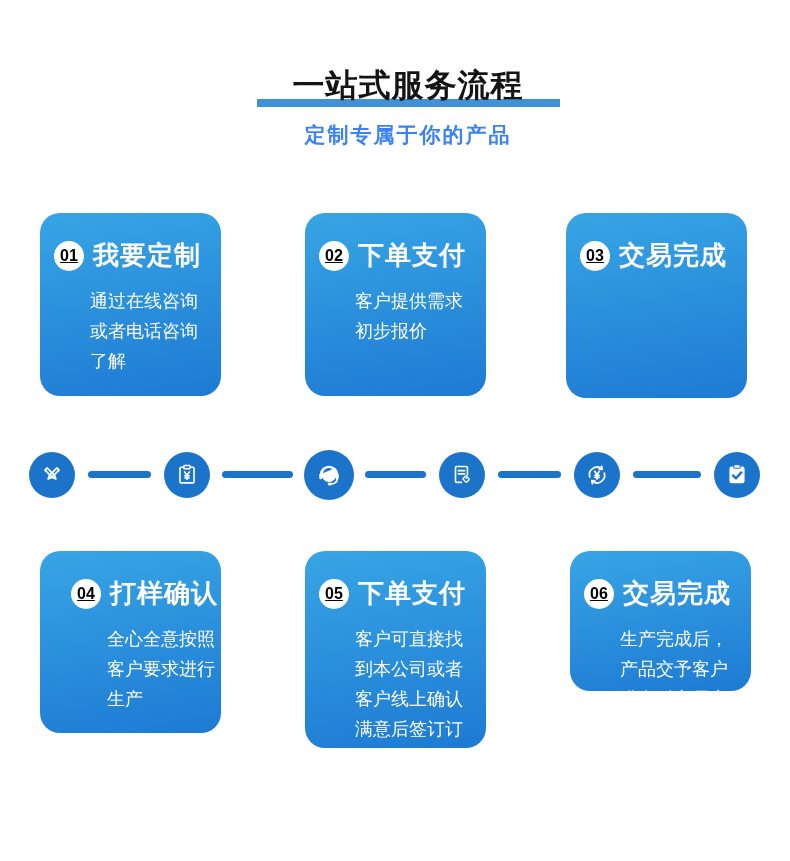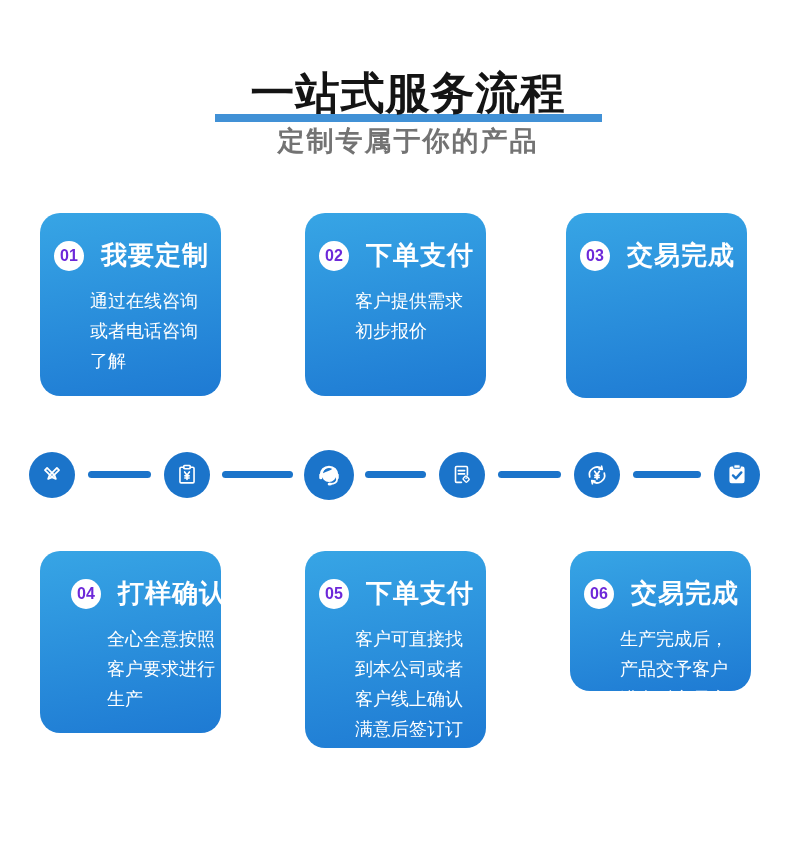--- a/index.html
+++ b/index.html
@@ -3,37 +3,37 @@
 <meta charset="utf-8">
 <style>
   * { margin:0; padding:0; box-sizing:border-box; }
   html,body { background:#fff; }
   body { font-family:"Liberation Sans", sans-serif; }
   .canvas { position:relative; width:790px; height:861px; background:#ffffff; overflow:hidden; margin:0 auto; }
 
   
   .header { position:absolute; top:64px; left:26px; width:764px; text-align:center; }
   .title-wrap { position:relative; display:inline-block; }
-  .title { position:relative; z-index:1; font-size:44px; font-weight:bold; color:#141414; letter-spacing:1px; white-space:nowrap; }
+  .title { position:relative; z-index:1; font-size:32px; font-weight:bold; color:#141414; letter-spacing:1px; white-space:nowrap; }
   .title-underline { position:absolute; z-index:0; left:-36px; right:-36px; bottom:1px; height:8px; background:#4191d6; }
-  .subtitle { font-size:27px; font-weight:600; color:#737373; letter-spacing:2px; white-space:nowrap; }
+  .subtitle { margin-top:13px; font-size:21px; font-weight:600; color:#3b82f6; letter-spacing:2px; white-space:nowrap; }
 
   
   .card { position:absolute; width:181px; border-radius:20px; color:#fff;
           background:linear-gradient(170deg,#37a5e5 0%,#1e7ad3 100%); }
   .card-1 { left:40px;  top:213px; height:183px; }
   .card-2 { left:305px; top:213px; height:183px; }
   .card-3 { left:566px; top:213px; height:185px; }
   .card-4 { left:40px;  top:551px; height:182px;padding-left:17px; }
   .card-5 { left:305px; top:551px; height:197px; }
   .card-6 { left:570px; top:551px; height:140px; }
   .card-head { display:flex; align-items:center; margin:25px 0 0 14px; }
-  .badge { flex:0 0 30px; width:30px; height:30px; border-radius:50%; background:#ffffff; color:#6d28d9;
-           font-size:16px; font-weight:bold; display:flex; align-items:center; justify-content:center; }
-  .card-title { margin-left:17px; font-size:26px; font-weight:bold; letter-spacing:1px; white-space:nowrap; }
+  .badge { flex:0 0 30px; width:30px; height:30px; border-radius:50%; background:#ffffff; color:#000000;
+           font-size:16px; font-weight:bold; display:flex; align-items:center; justify-content:center;text-decoration:underline; }
+  .card-title { margin-left:9px; font-size:26px; font-weight:bold; letter-spacing:1px; white-space:nowrap; }
   .card-desc { margin:13px 0 0 50px; width:115px; font-size:18px; line-height:30px; word-break:break-all; }
 
   
   .flow-circle { position:absolute; top:452px; width:46px; height:46px; border-radius:50%;
                  background:#1b74ca; display:flex; align-items:center; justify-content:center; }
   .f1 { left:29px; }
   .f2 { left:164px; }
   .f3 { left:304px; top:450px; width:50px; height:50px; }
   .f4 { left:439px; }
   .f5 { left:574px; }

